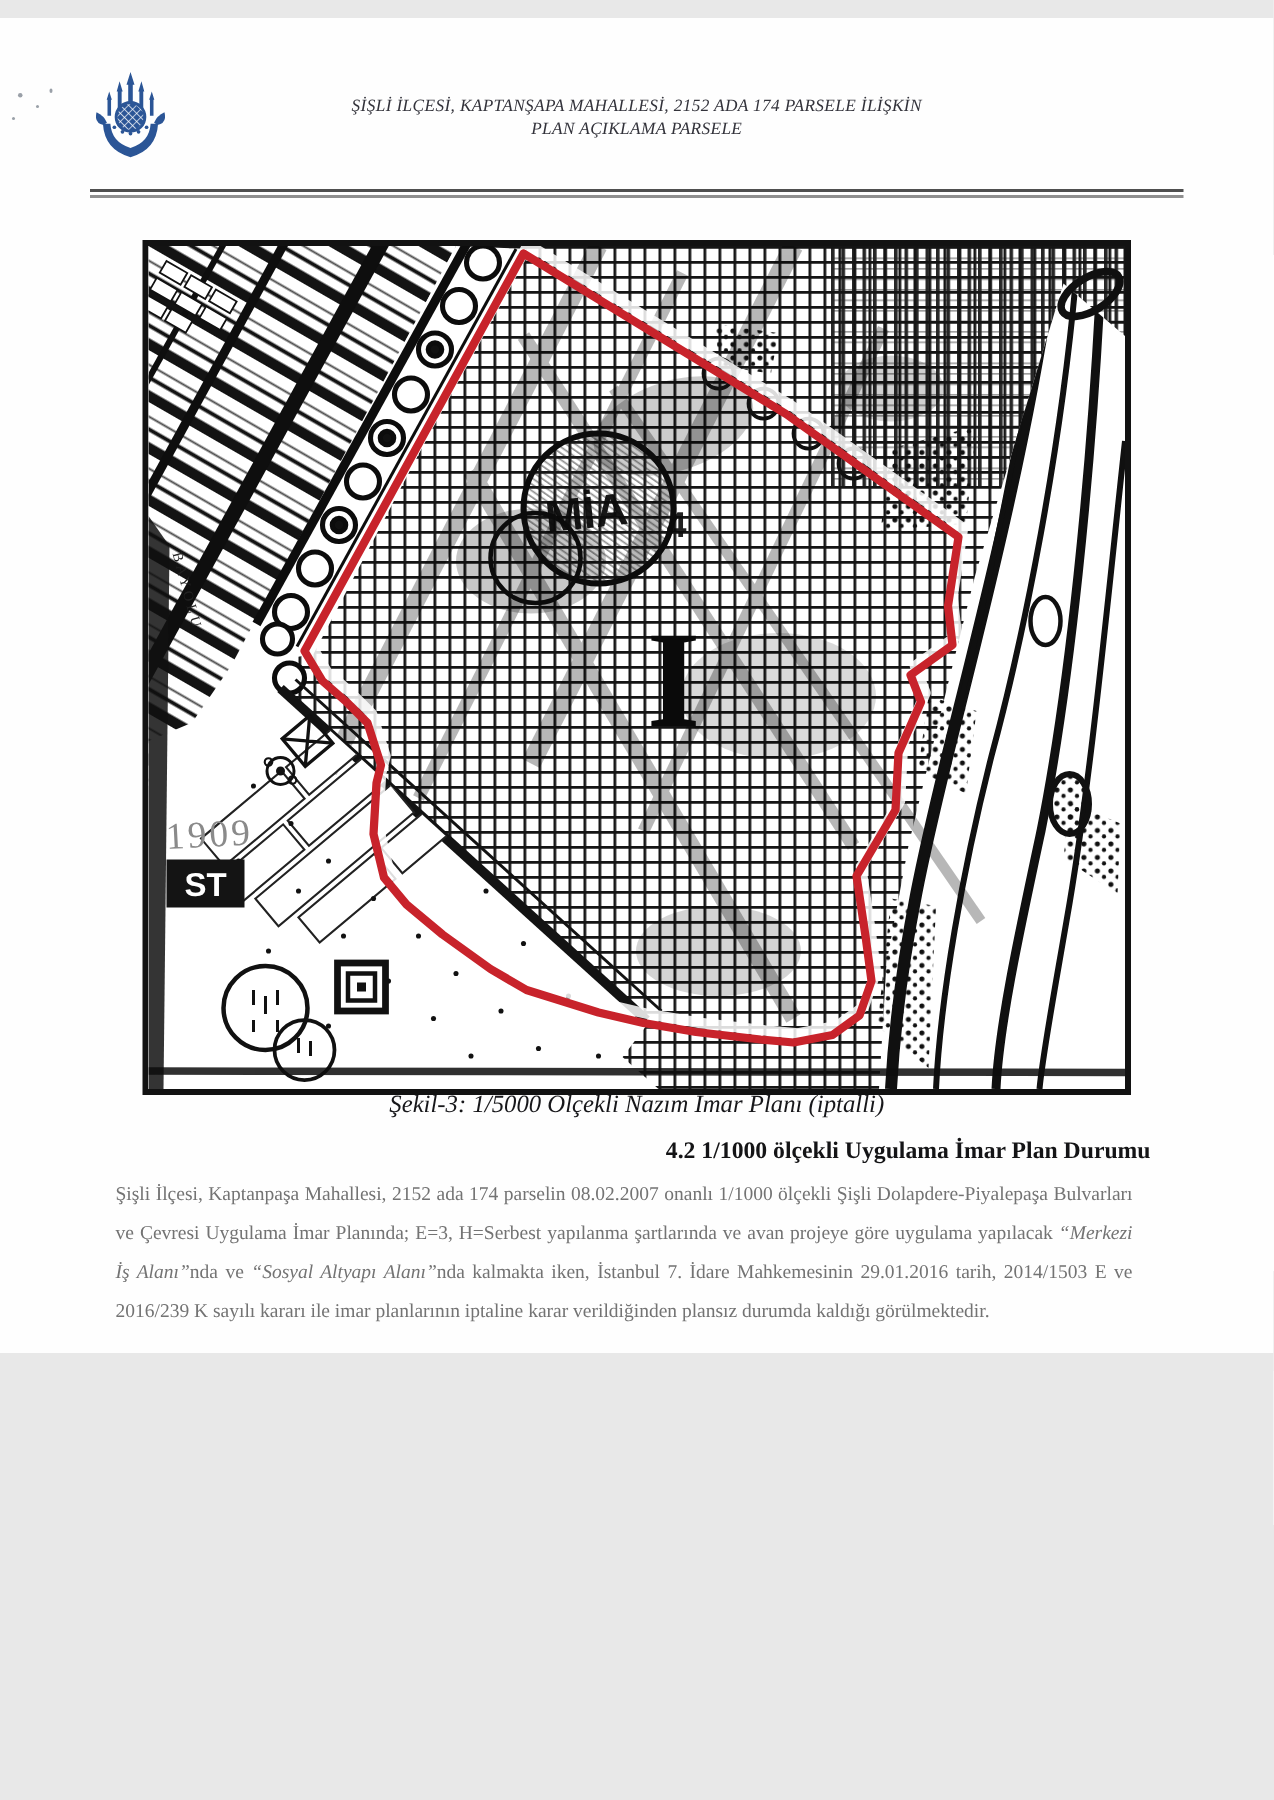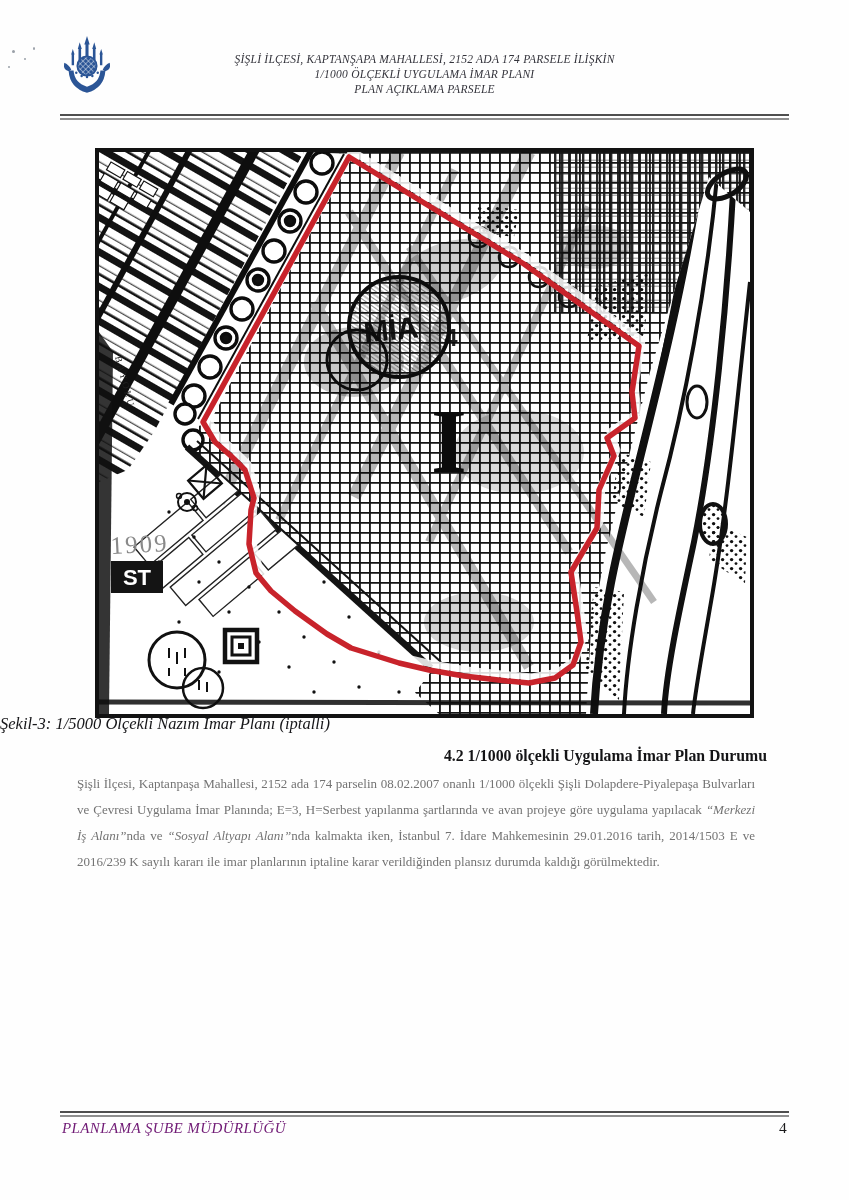--- a/index.html
+++ b/index.html
@@ -1,29 +1,29 @@
 <!DOCTYPE html>
 <html><head>
 <meta charset="utf-8">
 <style>
   html,body{margin:0;padding:0;background:#e8e8e8;}
-  .page{position:relative;width:849px;height:1200px;background:#fefefe;margin:0 auto;
+  .page{position:relative;width:849px;height:890px;background:#fefefe;margin:12px auto;
         font-family:"Liberation Serif",serif;color:#1c1c1e;overflow:hidden;}
   .speck{position:absolute;background:#9aa0a8;border-radius:50%;}
   .logo{position:absolute;left:64px;top:36px;width:46px;height:66px;}
   .hdr{position:absolute;top:52px;left:0;width:849px;text-align:center;
        font-style:italic;font-size:11.5px;line-height:15px;color:#33333b;letter-spacing:.25px;}
   .rule{position:absolute;left:60px;width:729px;height:2px;
         border-top:2px solid #4f4f4f;border-bottom:2px solid #8f8f8f;background:#fff;}
   .rule.top{top:114px;}
   .rule.bottom{top:1111px;}
   .mapframe{position:absolute;left:95px;top:148px;width:651px;height:562px;
             border:4px solid #121212;box-sizing:content-box;background:#fff;}
   .mapframe svg{display:block;width:651px;height:562px;font-family:"Liberation Serif",serif;}
-  .caption{position:absolute;top:714px;left:0;width:849px;text-align:left;
+  .caption{position:absolute;top:714px;left:0;width:849px;text-align:center;
            font-style:italic;font-size:16.5px;color:#17171a;}
   .h42{position:absolute;top:747px;left:87px;width:680px;font-weight:bold;font-size:15.8px;color:#141416;text-align:right;}
   .para{position:absolute;top:771px;left:77px;width:678px;font-size:13px;line-height:26px;
         text-align:justify;color:#737373;}
   .para em{font-style:italic;}
   .foot-left{position:absolute;top:1120px;left:62px;font-style:italic;font-size:15px;
              letter-spacing:.4px;color:#701a75;}
   .foot-num{position:absolute;top:1119px;left:779px;font-size:15.5px;color:#1a1a1c;}
 </style>
 </head>
@@ -56,21 +56,20 @@
         <circle cx="23" cy="52" r="1.6"></circle>
       <circle cx="30" cy="53.5" r="1.6"></circle>
         <circle cx="37" cy="52" r="1.6"></circle>
         <circle cx="44" cy="48" r="1.6"></circle>
     </g>
     <circle cx="30" cy="39" r="12.5" fill="url(#lat)" stroke="#2b5596" stroke-width="2.5"></circle>
   </svg>
 
   <div class="hdr">
     <div>ŞİŞLİ İLÇESİ, KAPTANŞAPA MAHALLESİ, 2152 ADA 174 PARSELE İLİŞKİN</div>
-    <div>1/1000 ÖLÇEKLİ UYGULAMA  İMAR PLANI</div>
     <div>PLAN AÇIKLAMA PARSELE</div>
   </div>
 
   <div class="rule top"></div>
 
   <div class="mapframe">
     <svg viewBox="0 0 651 562" preserveAspectRatio="none">
       <defs>
         <pattern id="xh" width="10" height="10" patternUnits="userSpaceOnUse">
           <path d="M0 .9H10M.9 0V10" stroke="#151515" stroke-width="1.9" fill="none"></path>

